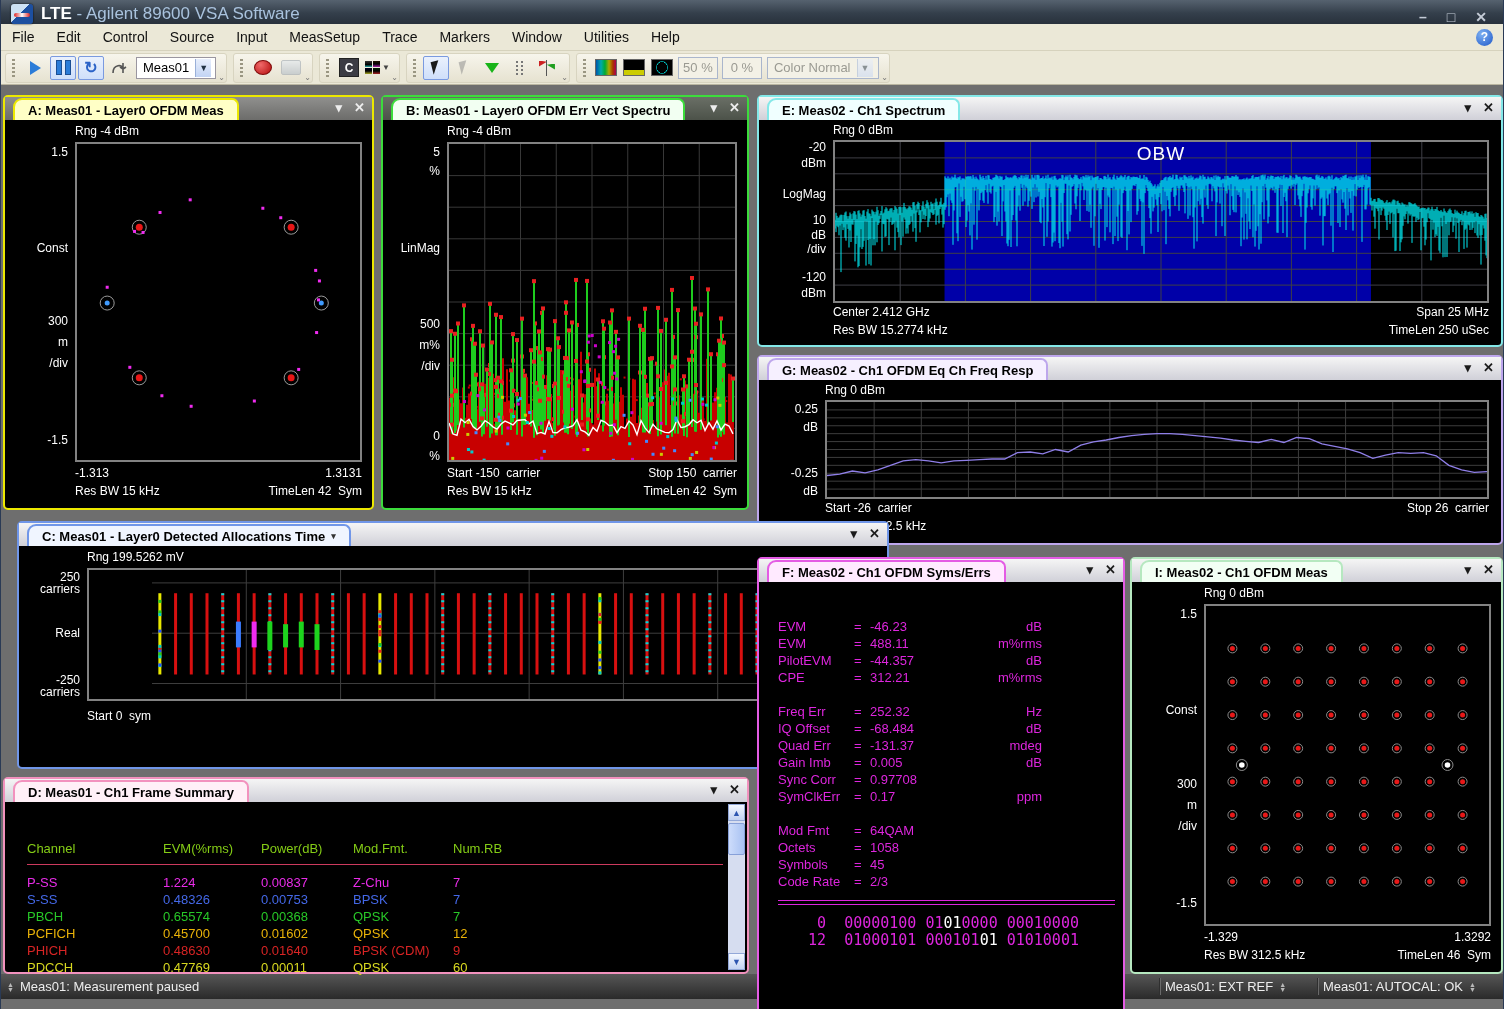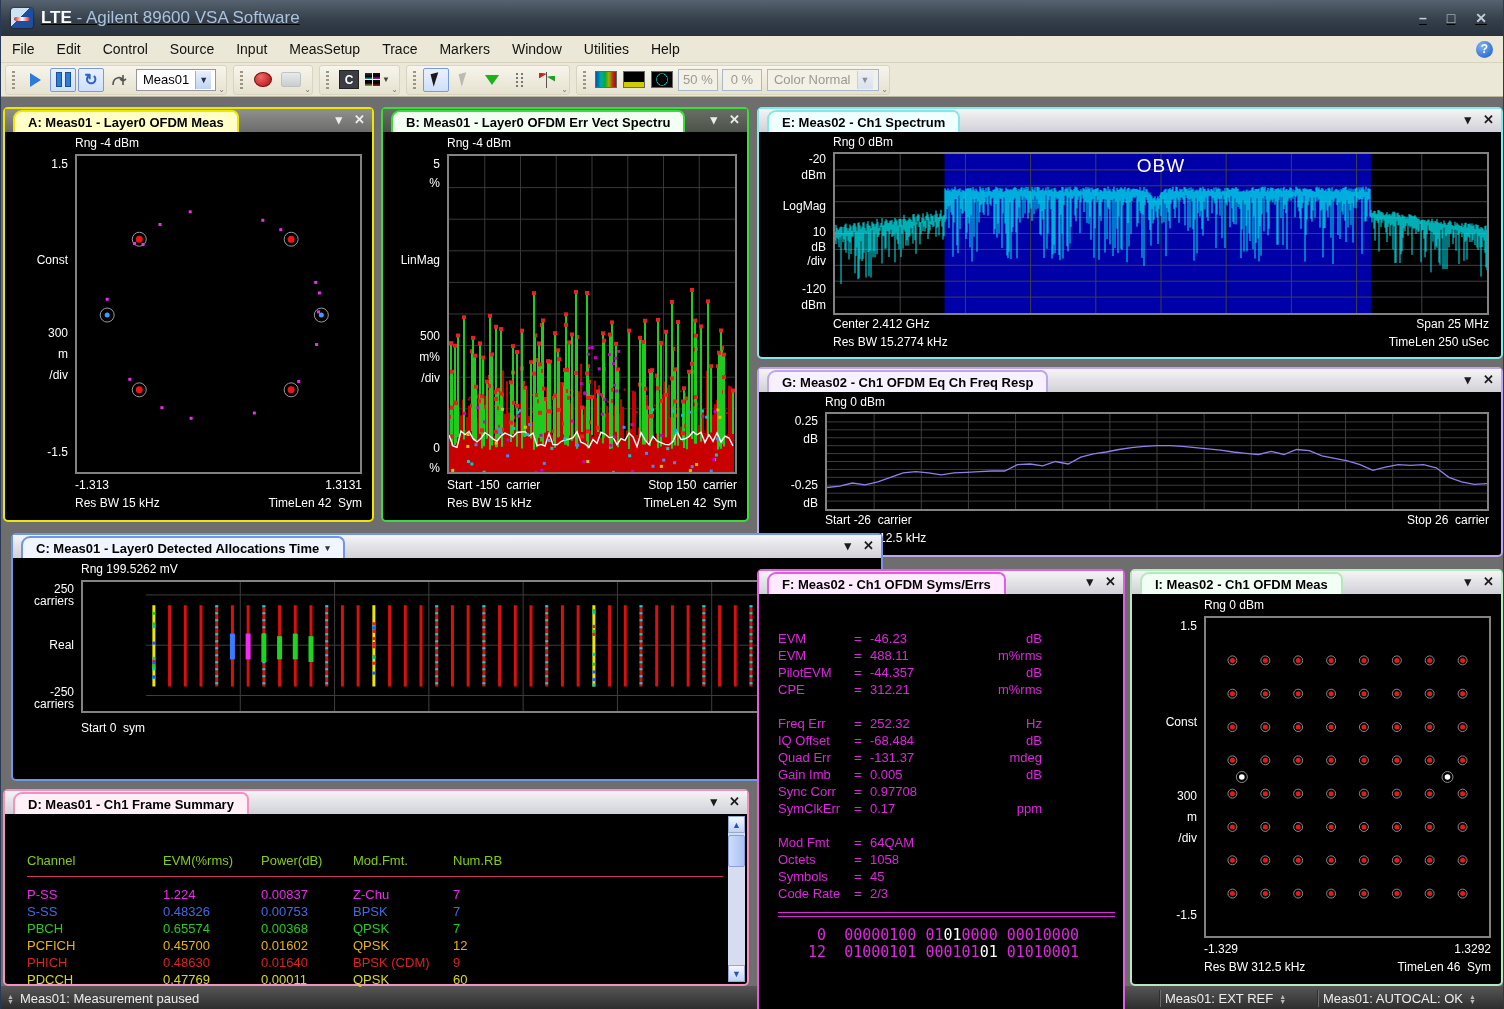--- a/index.html
+++ b/index.html
@@ -1,21 +1,21 @@
 <!DOCTYPE html>
 <html><head>
 <meta charset="utf-8">
 <style>
   html,body{margin:0;padding:0;background:#444;}
   #app{position:relative;width:1504px;height:1009px;overflow:hidden;
        font-family:"Liberation Sans",sans-serif;background:#6e6e6e;
        border-left:1px solid #2a3a55;border-right:1px solid #2a3a55;box-sizing:border-box;}
   
-  .titlebar{height:36px;background:linear-gradient(#56626f,#343f4b 55%,#28313c);
-            display:flex;align-items:center;padding:0 10px;box-sizing:border-box;text-decoration:underline;}
+  .titlebar{height:24px;background:linear-gradient(#56626f,#343f4b 55%,#28313c);
+            display:flex;align-items:flex-end;padding:0 10px;box-sizing:border-box;}
   .appicon{width:22px;height:20px;margin-right:8px;border-radius:3px;
            background:linear-gradient(135deg,#cde2f4 0%,#cde2f4 45%,#1c4fa0 45%,#1c4fa0 100%);
            position:relative;box-shadow:0 0 2px #000;}
   .appicon:before{content:"";position:absolute;left:3px;top:9px;width:16px;height:4px;
            background:linear-gradient(90deg,#d22,#fff,#d22);border-radius:2px;}
   .wtitle{font-size:17px;color:#a9c2dd;}
   .wtitle b{color:#fff;font-weight:700;}
   .winbtns{margin-left:auto;display:flex;gap:20px;align-items:center;padding-right:6px;}
   .winbtns span{color:#c4cbd6;font-size:14px;font-weight:700;line-height:14px;cursor:default;}
   
@@ -90,21 +90,21 @@
   .plot svg{position:absolute;left:0;top:0;width:100%;height:100%;}
   .foot{position:absolute;}
   .frow{display:flex;justify-content:space-between;height:18px;}
   .frow span{color:#fff;font-size:12px;white-space:pre;}
   .obw{position:absolute;top:1px;left:0;right:0;text-align:center;color:#fff;font-size:19px;letter-spacing:1px;}
   
   #pA{left:2px;top:4px;width:371px;height:415px;}
   #pB{left:380px;top:4px;width:368px;height:415px;}
   #pE{left:756px;top:4px;width:746px;height:252px;}
   #pG{left:756px;top:264px;width:746px;height:190px;}
-  #pC{left:10px;top:430px;width:872px;height:248px;}
+  #pC{left:16px;top:430px;width:872px;height:248px;}
   #pD{left:2px;top:686px;width:746px;height:197px;}
   #pF{left:756px;top:466px;width:368px;height:522px;}
   #pI{left:1129px;top:466px;width:373px;height:417px;}
   #pA .rng,#pA .foot{left:70px;right:10px;} #pA .rng{top:4px;} #pA .ylab{left:0;top:22px;bottom:46px;width:70px;}
   #pA .plot{left:70px;top:22px;right:10px;bottom:46px;} #pA .foot{bottom:4px;height:38px;}
   #pB .rng,#pB .foot{left:64px;right:10px;} #pB .rng{top:4px;} #pB .ylab{left:0;top:22px;bottom:46px;width:64px;}
   #pB .plot{left:64px;top:22px;right:10px;bottom:46px;} #pB .foot{bottom:4px;height:38px;}
   #pE .rng,#pE .foot{left:74px;right:12px;} #pE .rng{top:3px;} #pE .ylab{left:0;top:20px;bottom:42px;width:74px;}
   #pE .plot{left:74px;top:20px;right:12px;bottom:42px;} #pE .foot{bottom:2px;height:38px;}
   #pG .rng,#pG .foot{left:66px;right:12px;} #pG .rng{top:3px;} #pG .ylab{left:0;top:20px;bottom:44px;width:66px;}

